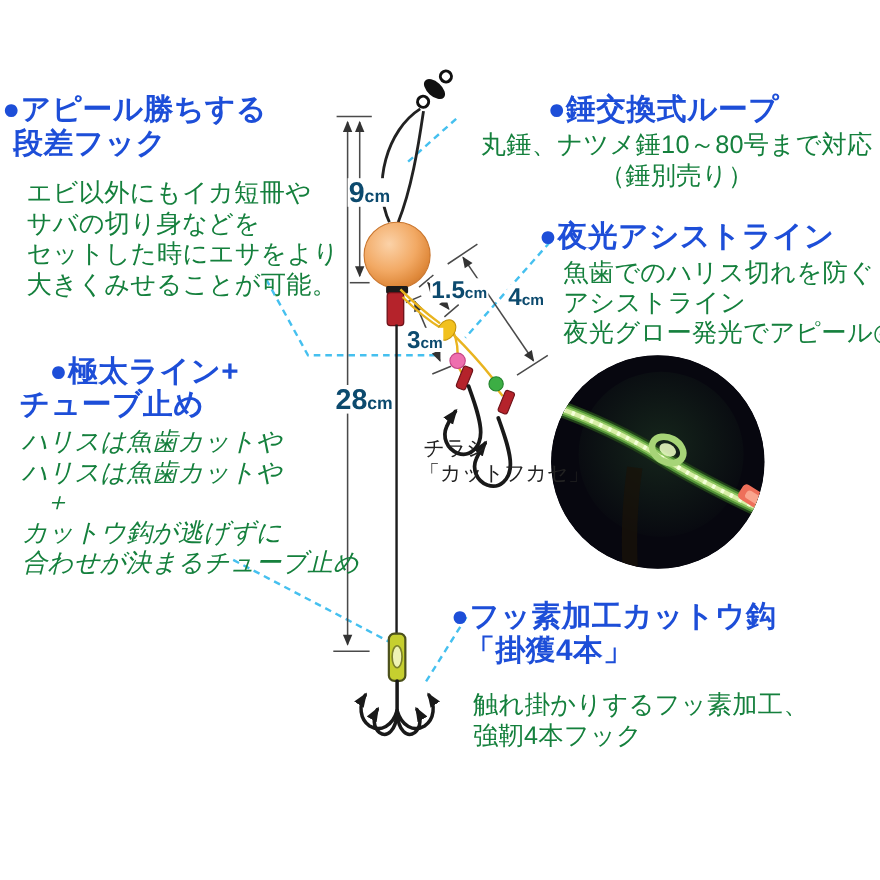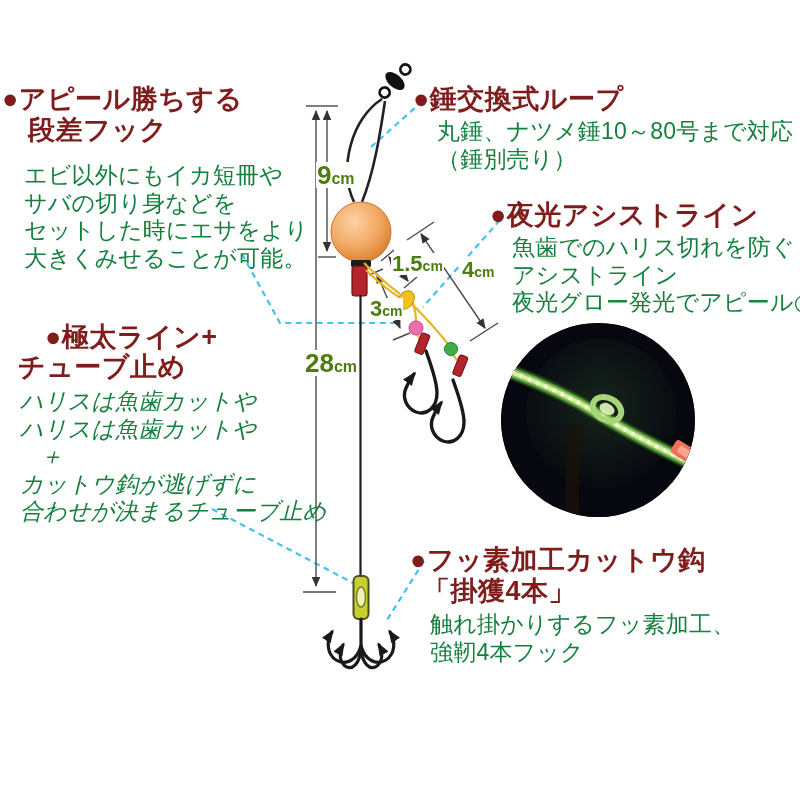--- a/index.html
+++ b/index.html
@@ -1,29 +1,29 @@
 <!DOCTYPE html>
 <html><head>
 <meta charset="utf-8">
 <style>
   html,body{margin:0;padding:0;background:#fff;}
   .canvas{position:relative;width:800px;height:800px;background:#ffffff;overflow:hidden;
           font-family:"Liberation Sans","DejaVu Sans",sans-serif;}
   svg{display:block;}
   .rig-svg{position:absolute;left:0;top:0;z-index:1;pointer-events:none;}
   .anno{position:absolute;z-index:2;}
-  .anno .h{font-weight:800;color:#7f1d1d;font-size:27px;line-height:31px;letter-spacing:.5px;white-space:nowrap;}
+  .anno .h{font-weight:800;color:#1d4ed8;font-size:27px;line-height:31px;letter-spacing:.5px;white-space:nowrap;}
   .anno .b{font-weight:500;color:#15803d;font-size:23px;line-height:27.5px;letter-spacing:.2px;white-space:nowrap;}
-  .a1{left:2px;top:84px;}   .a1 .h2{margin-left:26px;} .a1 .b{margin-left:22px;margin-top:16px;}
-  .a2{left:413px;top:84px;} .a2 .b{margin-left:24px;margin-top:3px;}
+  .a1{left:2px;top:84px;}   .a1 .h2{margin-left:10px;} .a1 .b{margin-left:22px;margin-top:16px;}
+  .a2{left:413px;top:84px;text-align:center;} .a2 .b{margin-left:24px;margin-top:3px;}
   .a3{left:490px;top:200px;} .a3 .b{margin-left:22px;margin-top:3px;}
   .a4{left:0px;top:322px;}  .a4 .h{line-height:30px;margin-left:45px;} .a4 .h2{margin-left:18px;} .a4 .b{margin-left:20px;margin-top:6px;font-style:italic;}
   .a4 .plus{text-indent:20px;}
-  .a5{left:410px;top:545px;} .a5 .h2{margin-left:13px;} .a5 .b{margin-left:20px;margin-top:4px;}
-  .meas{position:absolute;z-index:3;color:#4d7c0f;font-weight:700;line-height:1;background:#fff;padding:0 1px;white-space:nowrap;}
+  .a5{left:410px;top:545px;} .a5 .h2{margin-left:13px;} .a5 .b{margin-left:20px;margin-top:20px;}
+  .meas{position:absolute;z-index:3;color:#0c4a6e;font-weight:700;line-height:1;background:#fff;padding:0 1px;white-space:nowrap;}
   .meas .num{font-size:26px;}
   .meas .unit{font-size:16px;}
   .meas-sm .num{font-size:22px;}
   .meas-sm .unit{font-size:14px;}
   .chirashi{position:absolute;left:381px;top:398px;z-index:2;color:#222;font-weight:500;
             font-size:19px;line-height:22px;white-space:nowrap;}
   .chirashi .l1{margin-left:4px;}
   .photo{position:absolute;left:501px;top:323px;width:194px;height:194px;border-radius:50%;
          overflow:hidden;z-index:1;background:#07070f;}
 </style>
@@ -205,14 +205,18 @@
   <div class="meas meas-sm" style="left:391px;top:253px">
     <span class="num">1.5</span><span class="unit">cm</span>
   </div>
   <div class="meas meas-sm" style="left:369px;top:298px">
     <span class="num">3</span><span class="unit">cm</span>
   </div>
   <div class="meas meas-sm" style="left:461px;top:259px">
     <span class="num">4</span><span class="unit">cm</span>
   </div>
 
+  <div class="chirashi">
+    <div class="l1">チラシ</div>
+    <div class="l2">「カットフカセ」</div>
+  </div>
 
 </div>
 
 </body></html>

